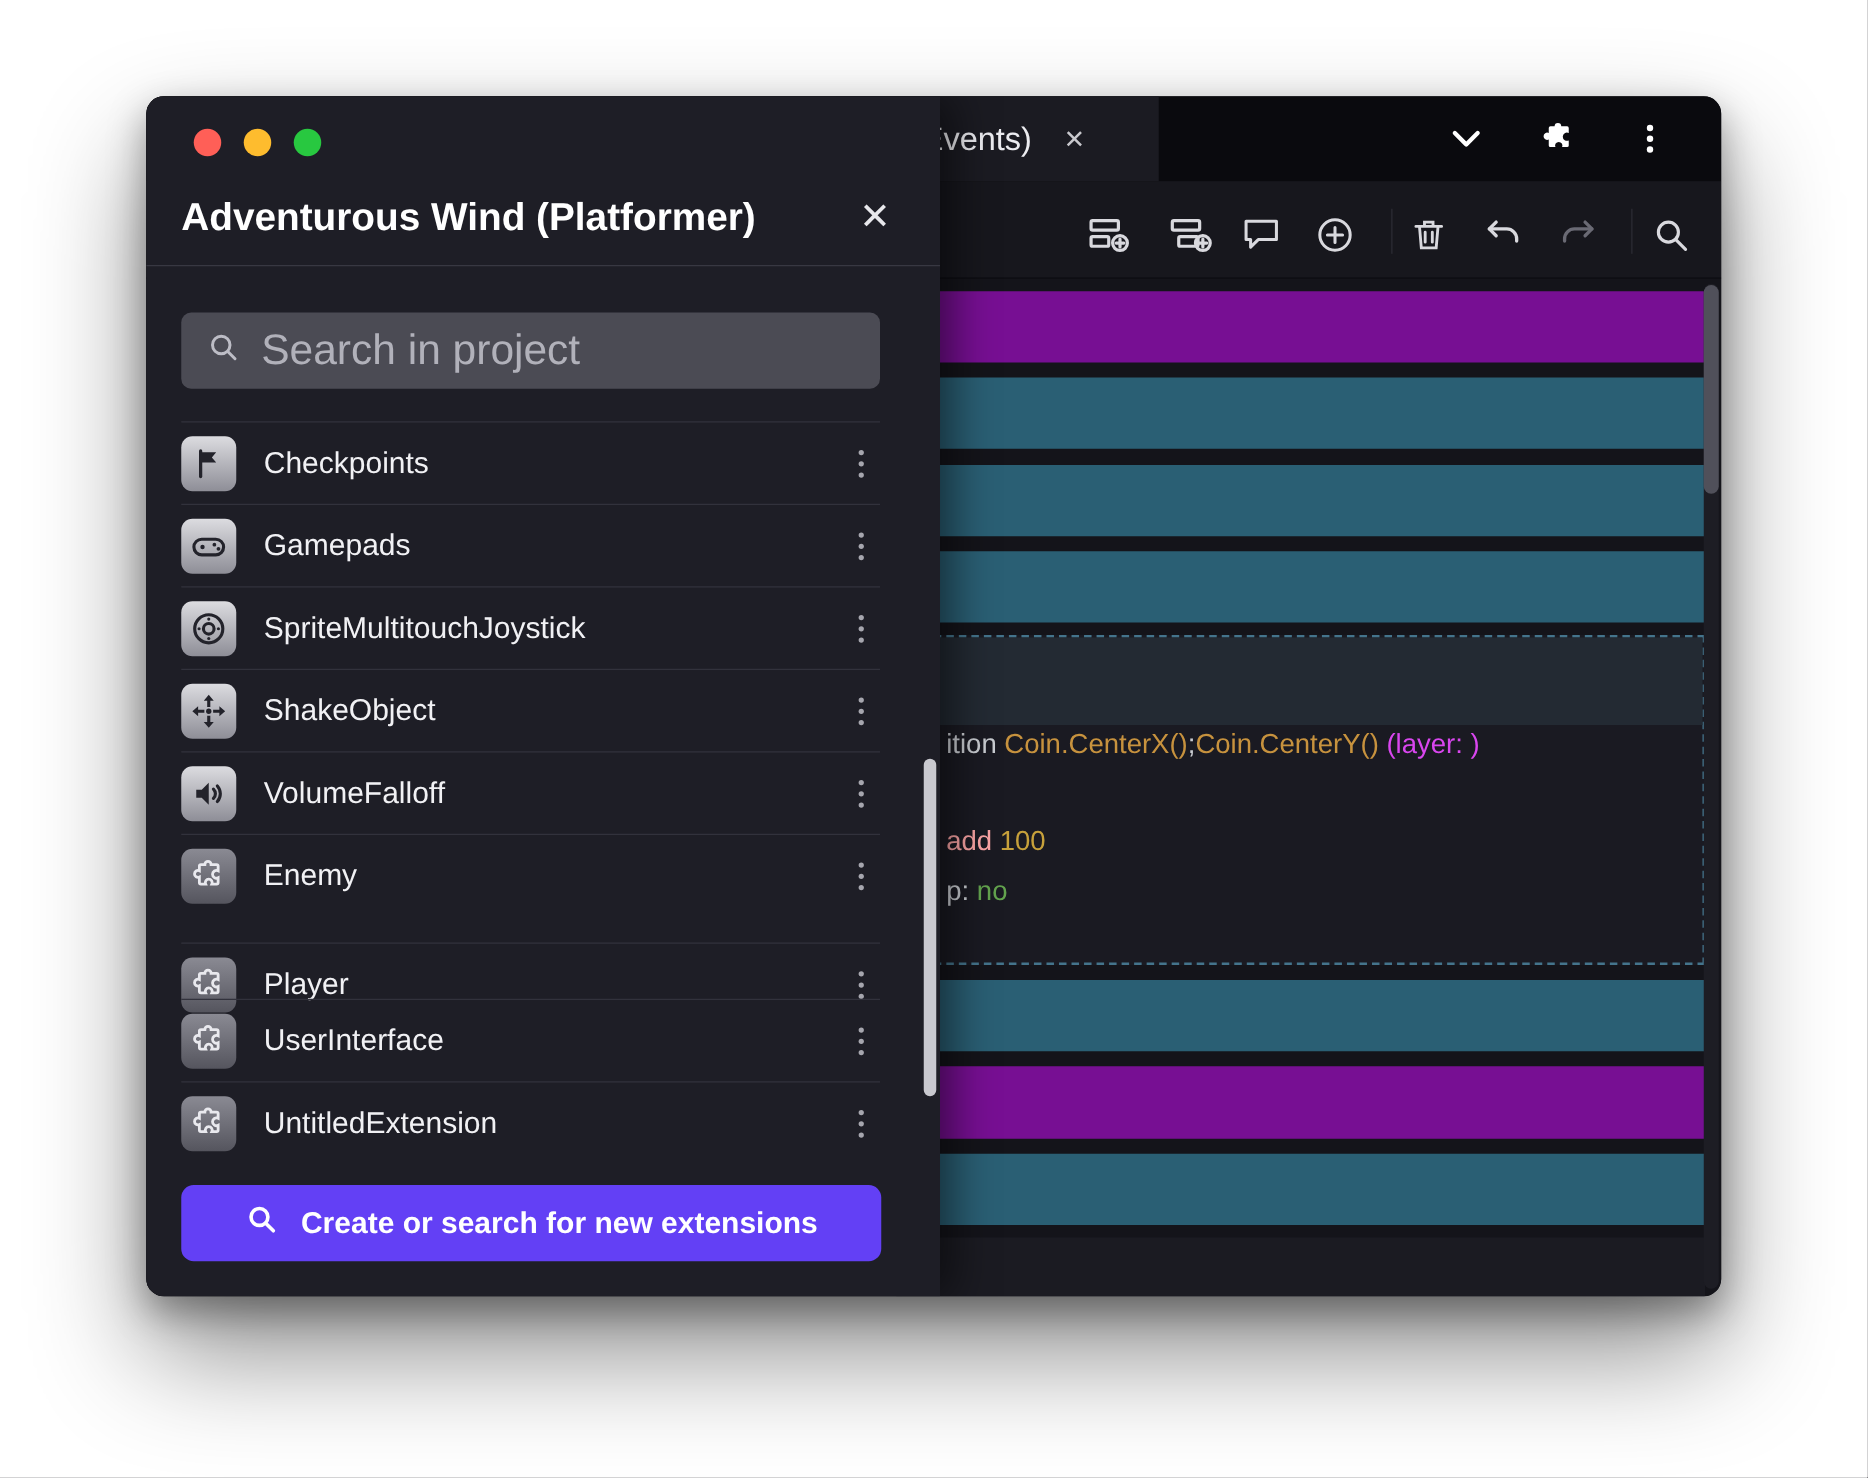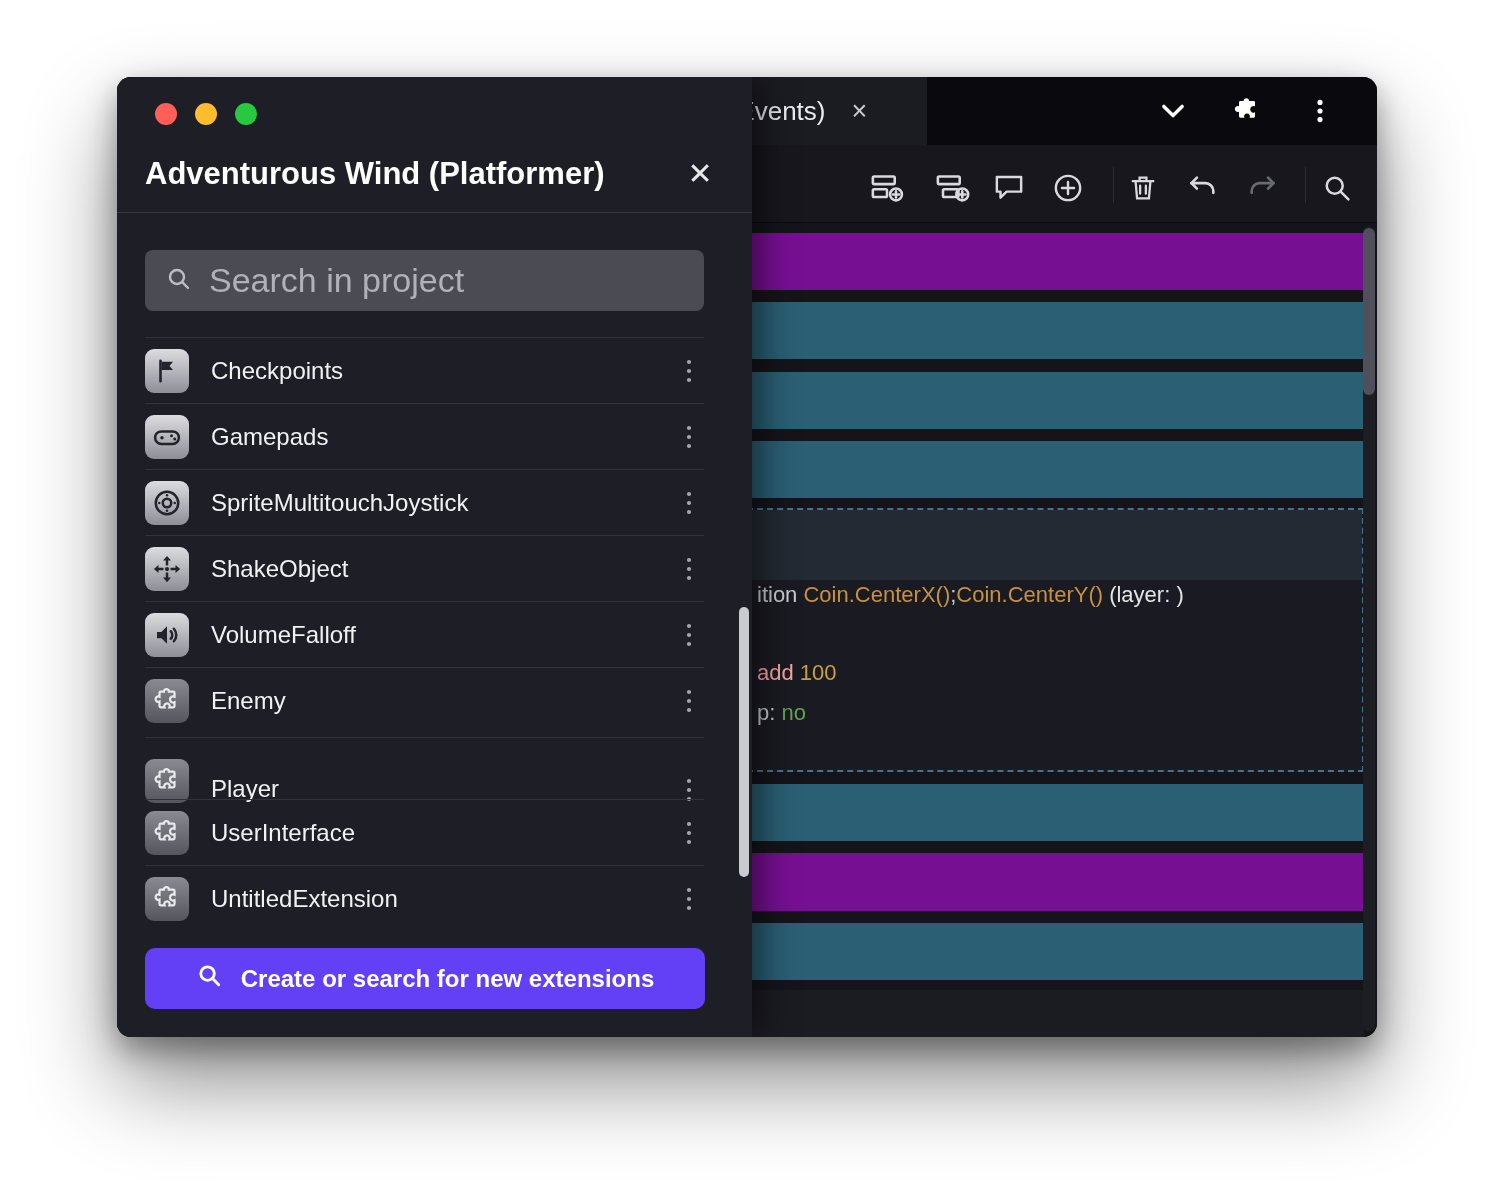--- a/index.html
+++ b/index.html
@@ -33,21 +33,21 @@
   .ev-purple { background:#770f93; }
   .ev-teal { background:#2a5f74; }
   .ev-dark { background:#1b1b22; }
   .sel-block { position:absolute; left:600px; width:647px; top:285px; height:264px;
                border:2px dashed #44748c; background:#1a1a22; }
   .sel-head { position:absolute; left:0; top:0; right:0; height:70px; background:#232a33; }
   .code { position:absolute; font-size:22px; color:#c9ccd1; }
   .code span { white-space:pre; }
   .tok-expr { color:#c7923e; }
   .tok-plain { color:#c9ccd1; }
-  .tok-muted { color:#e5e5e5; }
+  .tok-muted { color:#d946ef; }
   .tok-keyword { color:#fca5a5; }
   .tok-number { color:#c7a13b; }
   .tok-bool { color:#63a34e; }
 
   .scroll-track { position:absolute; right:2px; top:150px; width:12px; height:804px; background:#1d1d24; border-radius:6px; }
   .scroll-thumb { position:absolute; right:2px; top:151px; width:12px; height:167px; background:#50505a; border-radius:6px; }
 
   
   .panel { position:absolute; left:0; top:0; width:635px; height:960px; background:#1e1e26;
            border-radius:14px 0 0 14px; box-shadow:10px 0 34px rgba(0,0,0,.5); }
@@ -324,21 +324,21 @@
         <span class="ext-label">Enemy</span>
         <span class="kebab">
             <svg width="22" height="26" viewBox="0 0 12 26" fill="#a6a6ae">
               <circle cx="6" cy="4" r="2.1"></circle>
               <circle cx="6" cy="13" r="2.1"></circle>
               <circle cx="6" cy="22" r="2.1"></circle>
             </svg>
           </span>
       </div>
 
-      <div class="ext-row" style="top:660px;align-items:flex-end;">
+      <div class="ext-row" style="top:677px;">
         <span class="tile tile-dark">
           <svg width="30" height="30" viewBox="0 0 24 24">
               <path d="M9.5 4.5a2 2 0 114 0H17a1 1 0 011 1v3a2.5 2.5 0 100 4.5V16a1 1 0 01-1 1h-3a2.2 2.2 0 10-4 0H7a1 1 0 01-1-1v-3.5a2.2 2.2 0 110-4V5.5a1 1 0 011-1z" fill="none" stroke="#e9e9ee" stroke-width="1.8"></path>
             </svg>
         </span>
         <span class="ext-label">Player</span>
         <span class="kebab">
             <svg width="22" height="26" viewBox="0 0 12 26" fill="#a6a6ae">
               <circle cx="6" cy="4" r="2.1"></circle>
               <circle cx="6" cy="13" r="2.1"></circle>

